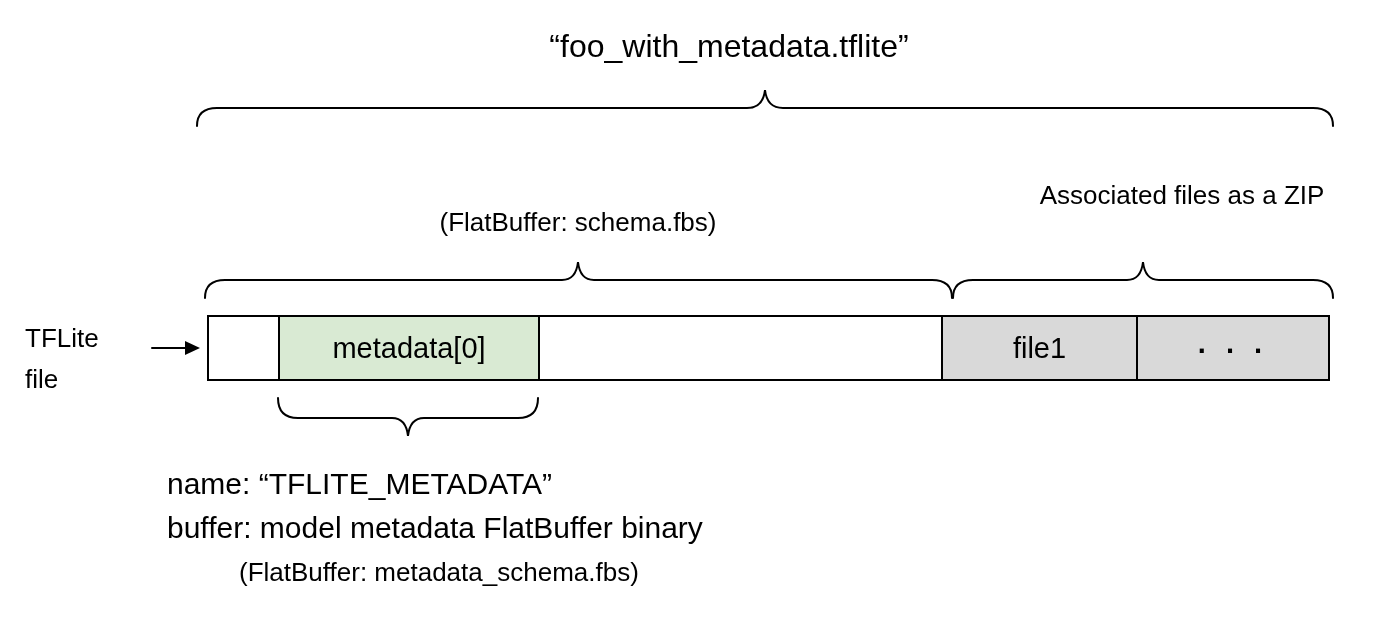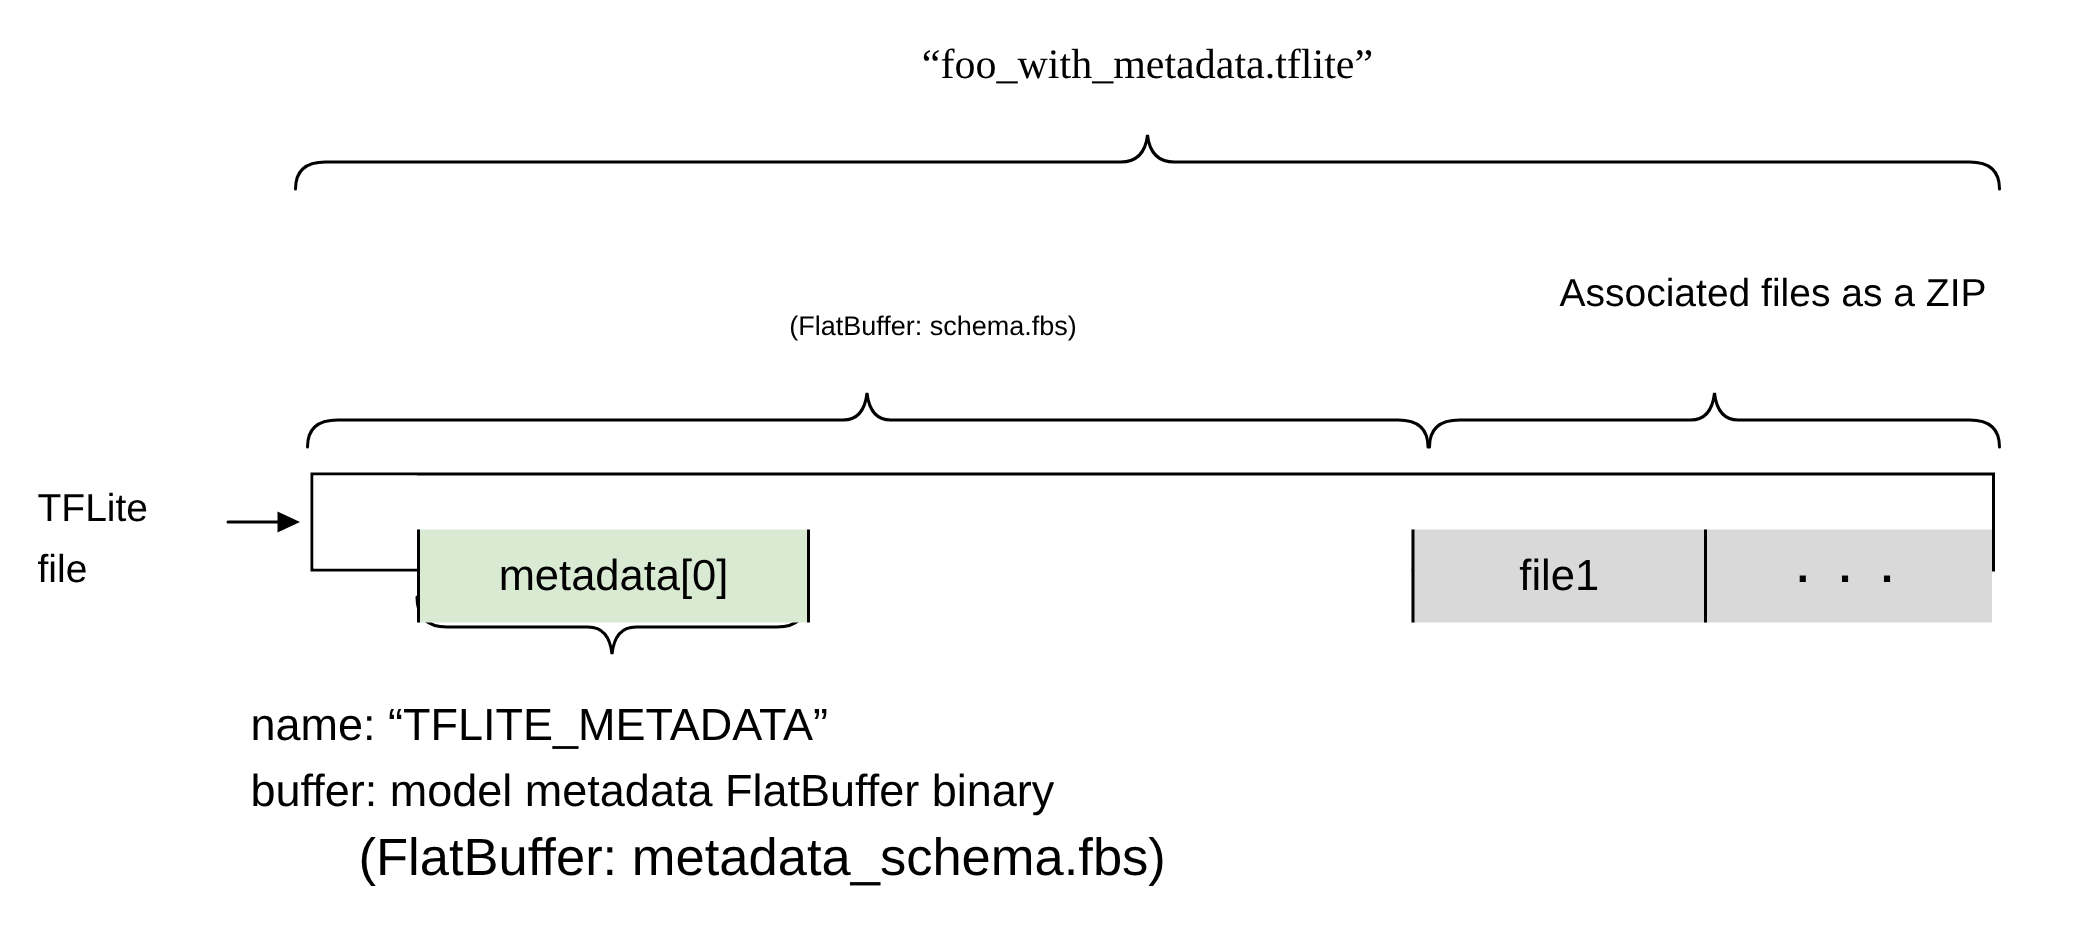--- a/index.html
+++ b/index.html
@@ -36,60 +36,60 @@
   .svg-overlay polygon{
     fill:var(--stroke);
     stroke:none;
   }
   .lbl{
     position:absolute;
     white-space:nowrap;
     color:var(--text);
   }
   .centered{transform:translateX(-50%);}
-  .title{top:28px;left:765px;font-size:28px;font-family:Liberation Serif, serif;}
+  .title{top:28px;left:729px;font-size:32px;}
   .model-heading{top:169px;left:578px;font-size:30px;}
-  .model-subheading{top:207px;left:578px;font-size:18px;margin-left:44px;}
+  .model-subheading{top:207px;left:578px;font-size:26px;}
   .zip-heading{top:180px;left:1182px;font-size:26px;}
   .tflite-label{top:318px;left:25px;font-size:26px;line-height:41px;}
   .bar{
     position:absolute;
     left:207px;top:315px;
     width:1123px;height:66px;
     border:2px solid var(--stroke);
     display:flex;
     background:#ffffff;
   }
   .seg{
     display:flex;
     align-items:center;
     justify-content:center;
     font-size:29px;
     height:100%;
   }
-  .seg + .seg{border-left:2px solid var(--stroke);margin-top:36px;}
+  .seg + .seg{border-left:2px solid var(--stroke);}
   .seg-empty-1{flex:0 0 69px;background:#ffffff;}
   .seg-metadata{flex:0 0 260px;background:var(--metadata-fill);}
   .seg-empty-2{flex:0 0 403px;background:#ffffff;}
   .seg-file1{flex:0 0 195px;background:var(--file-fill);}
   .seg-more{flex:1 1 auto;background:var(--file-fill);}
   .seg-more .seg-label{
     font-weight:bold;
     letter-spacing:6px;
     transform:translateY(-5px);
   }
   .note{
     position:absolute;
     left:123px;top:462px;
     font-size:30px;
     line-height:44px;
     margin-left:44px;
   }
   .note .indent{
-    font-size:35px;
+    font-size:26px;
     padding-left:72px;
   }
 </style>
 </head>
 <body>
 
 <div class="canvas">
 
   <svg class="svg-overlay" viewBox="0 0 1382 621">
     <path d="M 197,126 Q 197,108 217,108 L 747,108 Q 763,108 765,90 Q 767,108 783,108 L 1313,108 Q 1333,108 1333,126"></path>

